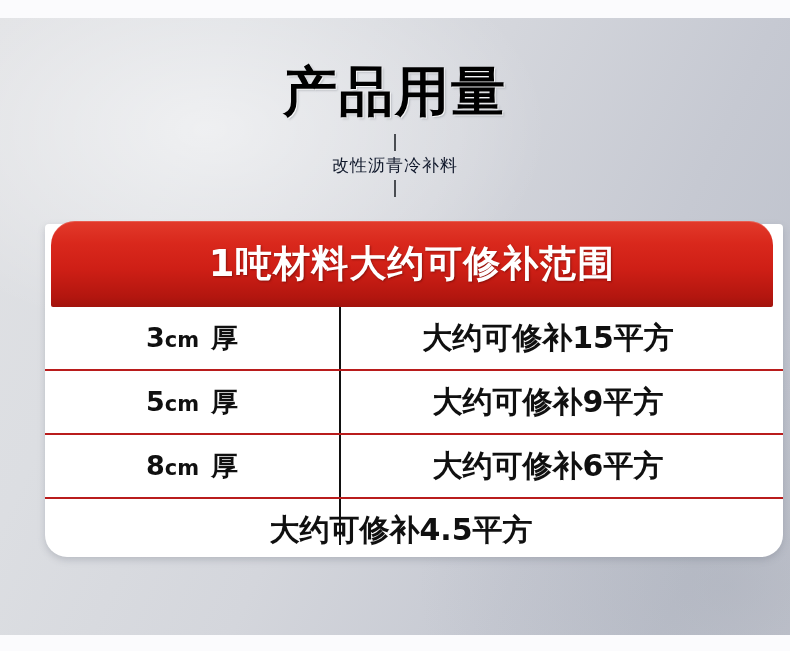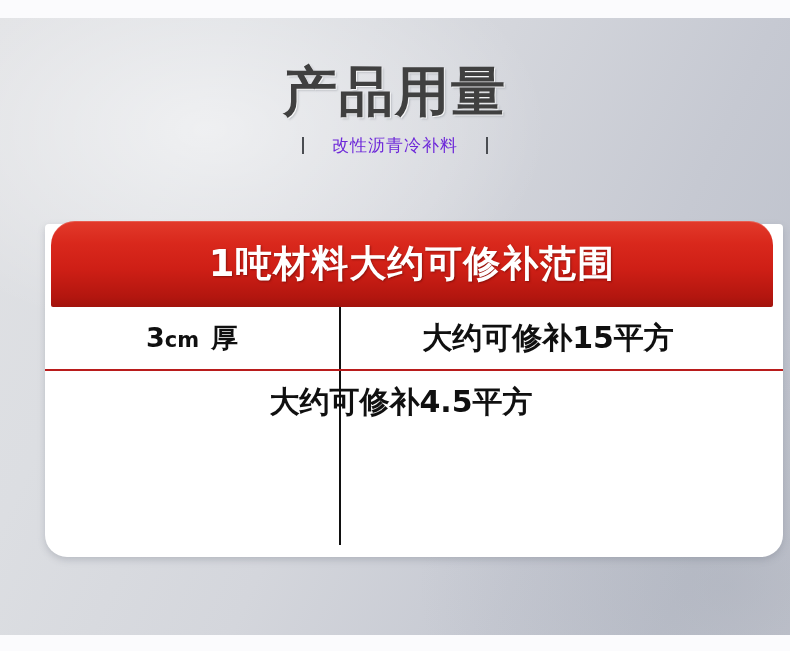--- a/index.html
+++ b/index.html
@@ -53,36 +53,37 @@
     left: 0;
     top: 62px;
     width: 790px;
     text-align: center;
   }
   .main-title {
     font-family: "DejaVu Sans", "Liberation Sans", sans-serif;
     font-size: 54px;
     font-weight: bold;
     line-height: 1.12;
-    color: #404040;
+    color: #000000;
     letter-spacing: 2px;
     text-shadow: 1px 1px 0 rgba(255,255,255,0.85),
                  2px 2px 2px rgba(120,125,135,0.35);
   }
   .subtitle {
     margin-top: 12px;
     font-family: "DejaVu Sans", "Liberation Sans", sans-serif;
     font-size: 17px;
     font-weight: normal;
-    color: #6d28d9;
+    color: #0f172a;
     letter-spacing: 1px;
     display: flex;
     align-items: center;
     justify-content: center;
-    gap: 28px;
+    gap: 3px;
+    flex-direction: column;
   }
   .subtitle .rule {
     display: inline-block;
     width: 2px;
     height: 17px;
     background: #4a4d52;
   }
 
   
   .card {
@@ -203,21 +204,29 @@
 
     <div class="table">
 
       <div class="col-divider"></div>
 
       <div class="row">
         <div class="cell-left"><span>3</span><span class="unit">cm</span><span class="gap"></span><span>厚</span></div>
         <div class="cell-right">大约可修补15平方</div>
       </div>
 
-
+      <div class="row">
+        <div class="cell-left"><span>5</span><span class="unit">cm</span><span class="gap"></span><span>厚</span></div>
+        <div class="cell-right">大约可修补9平方</div>
+      </div>
+
+      <div class="row">
+        <div class="cell-left"><span>8</span><span class="unit">cm</span><span class="gap"></span><span>厚</span></div>
+        <div class="cell-right">大约可修补6平方</div>
+      </div>
 
       <div class="row">
         <div class="cell-right">大约可修补4.5平方</div>
       </div>
 
     </div>
   </div>
 
 </div>
 

